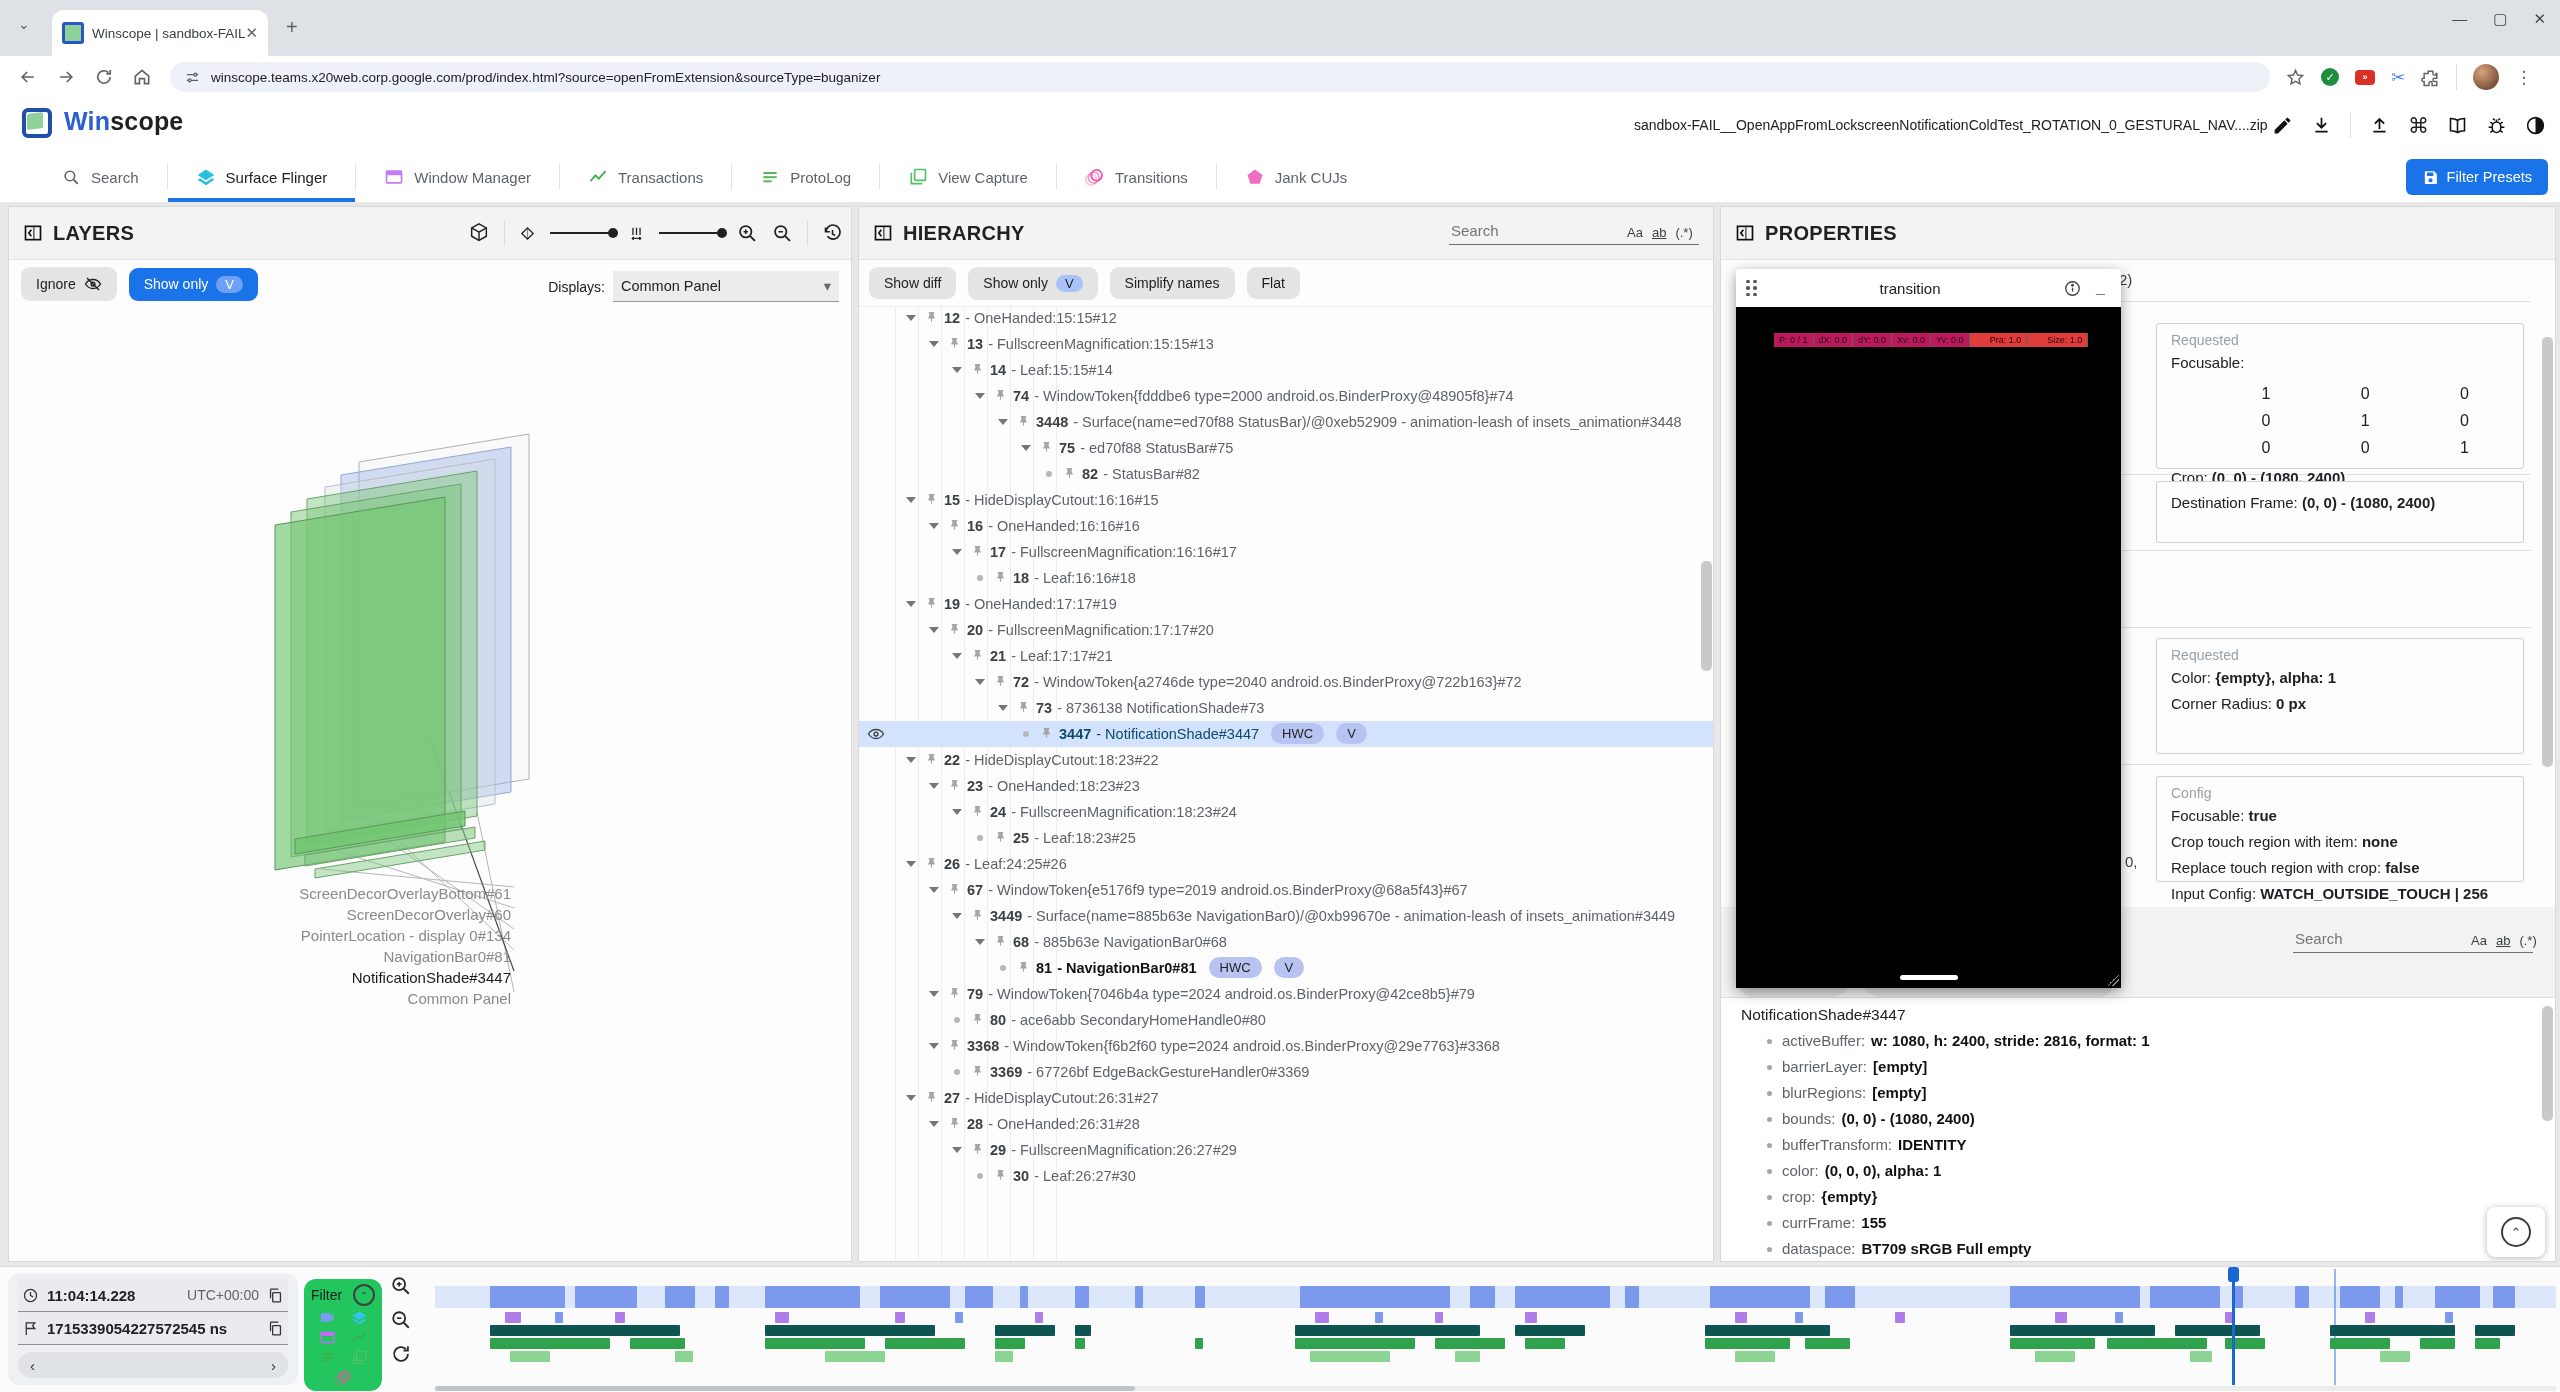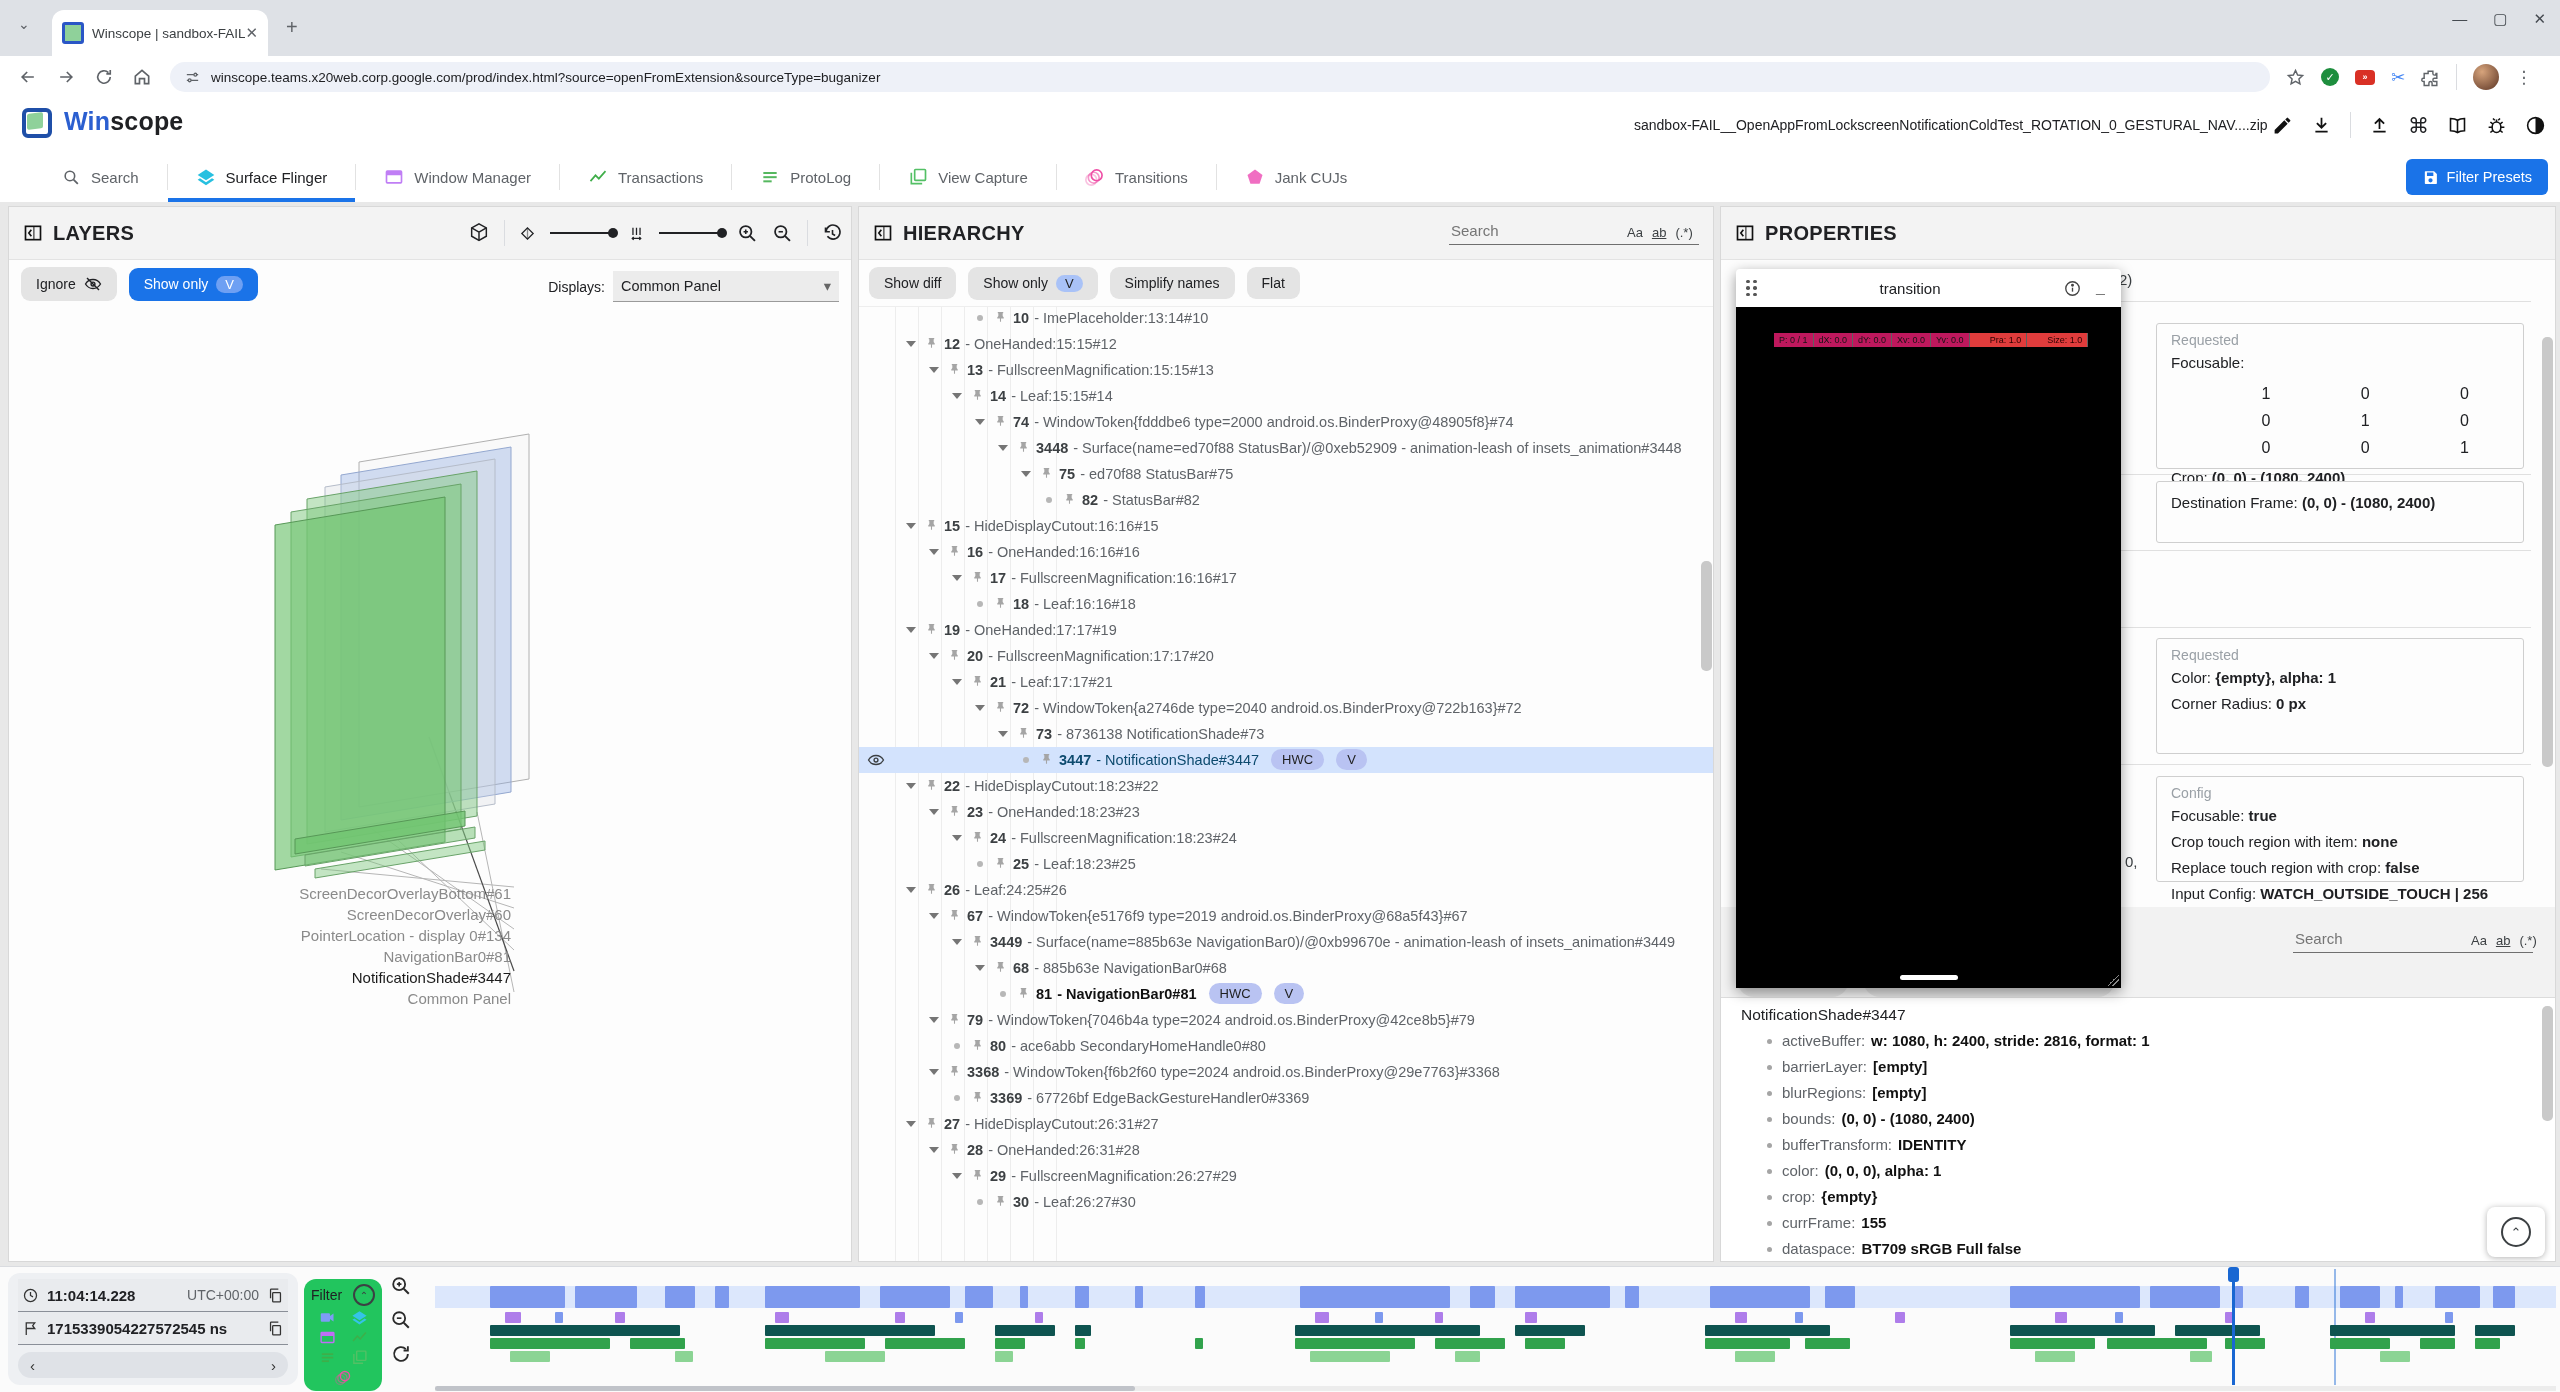--- a/index.html
+++ b/index.html
@@ -547,30 +547,20 @@
       <span class="chip">
           <span>Simplify names</span>
         </span>
       <span class="chip">
           <span>Flat</span>
         </span>
     </div>
     <div class="guides"></div>
     <div class="tree">
 
-        <div class="trow" style="--lvl: 4;">
-
-          <span class="dotleaf"></span>
-          <svg class="ic pin">
-            <use href="#s-pin"></use>
-          </svg>
-          <span class="tnum">10</span>
-          <span class="tlabel">- ImePlaceholder:13:14#10</span>
-
-        </div>
 
         <div class="trow" style="--lvl: 1;">
 
           <span class="arrow"></span>
 
           <svg class="ic pin">
             <use href="#s-pin"></use>
           </svg>
           <span class="tnum">12</span>
           <span class="tlabel">- OneHanded:15:15#12</span>
@@ -1099,21 +1089,21 @@
 
           <div class="prow">
             <span class="bdot"></span>
             <span class="pk">currFrame:</span>
             <span class="pv">155</span>
           </div>
 
           <div class="prow">
             <span class="bdot"></span>
             <span class="pk">dataspace:</span>
-            <span class="pv">BT709 sRGB Full false</span>
+            <span class="pv">BT709 sRGB Full empty</span>
           </div>
         </div>
       <div class="vscroll" style="right:2px;top:8px;height:115px;"></div>
     </div>
 
     <div class="ovl">
       <div class="ovlhead">
         <span class="dragdots">
             <i></i>
             <i></i>

